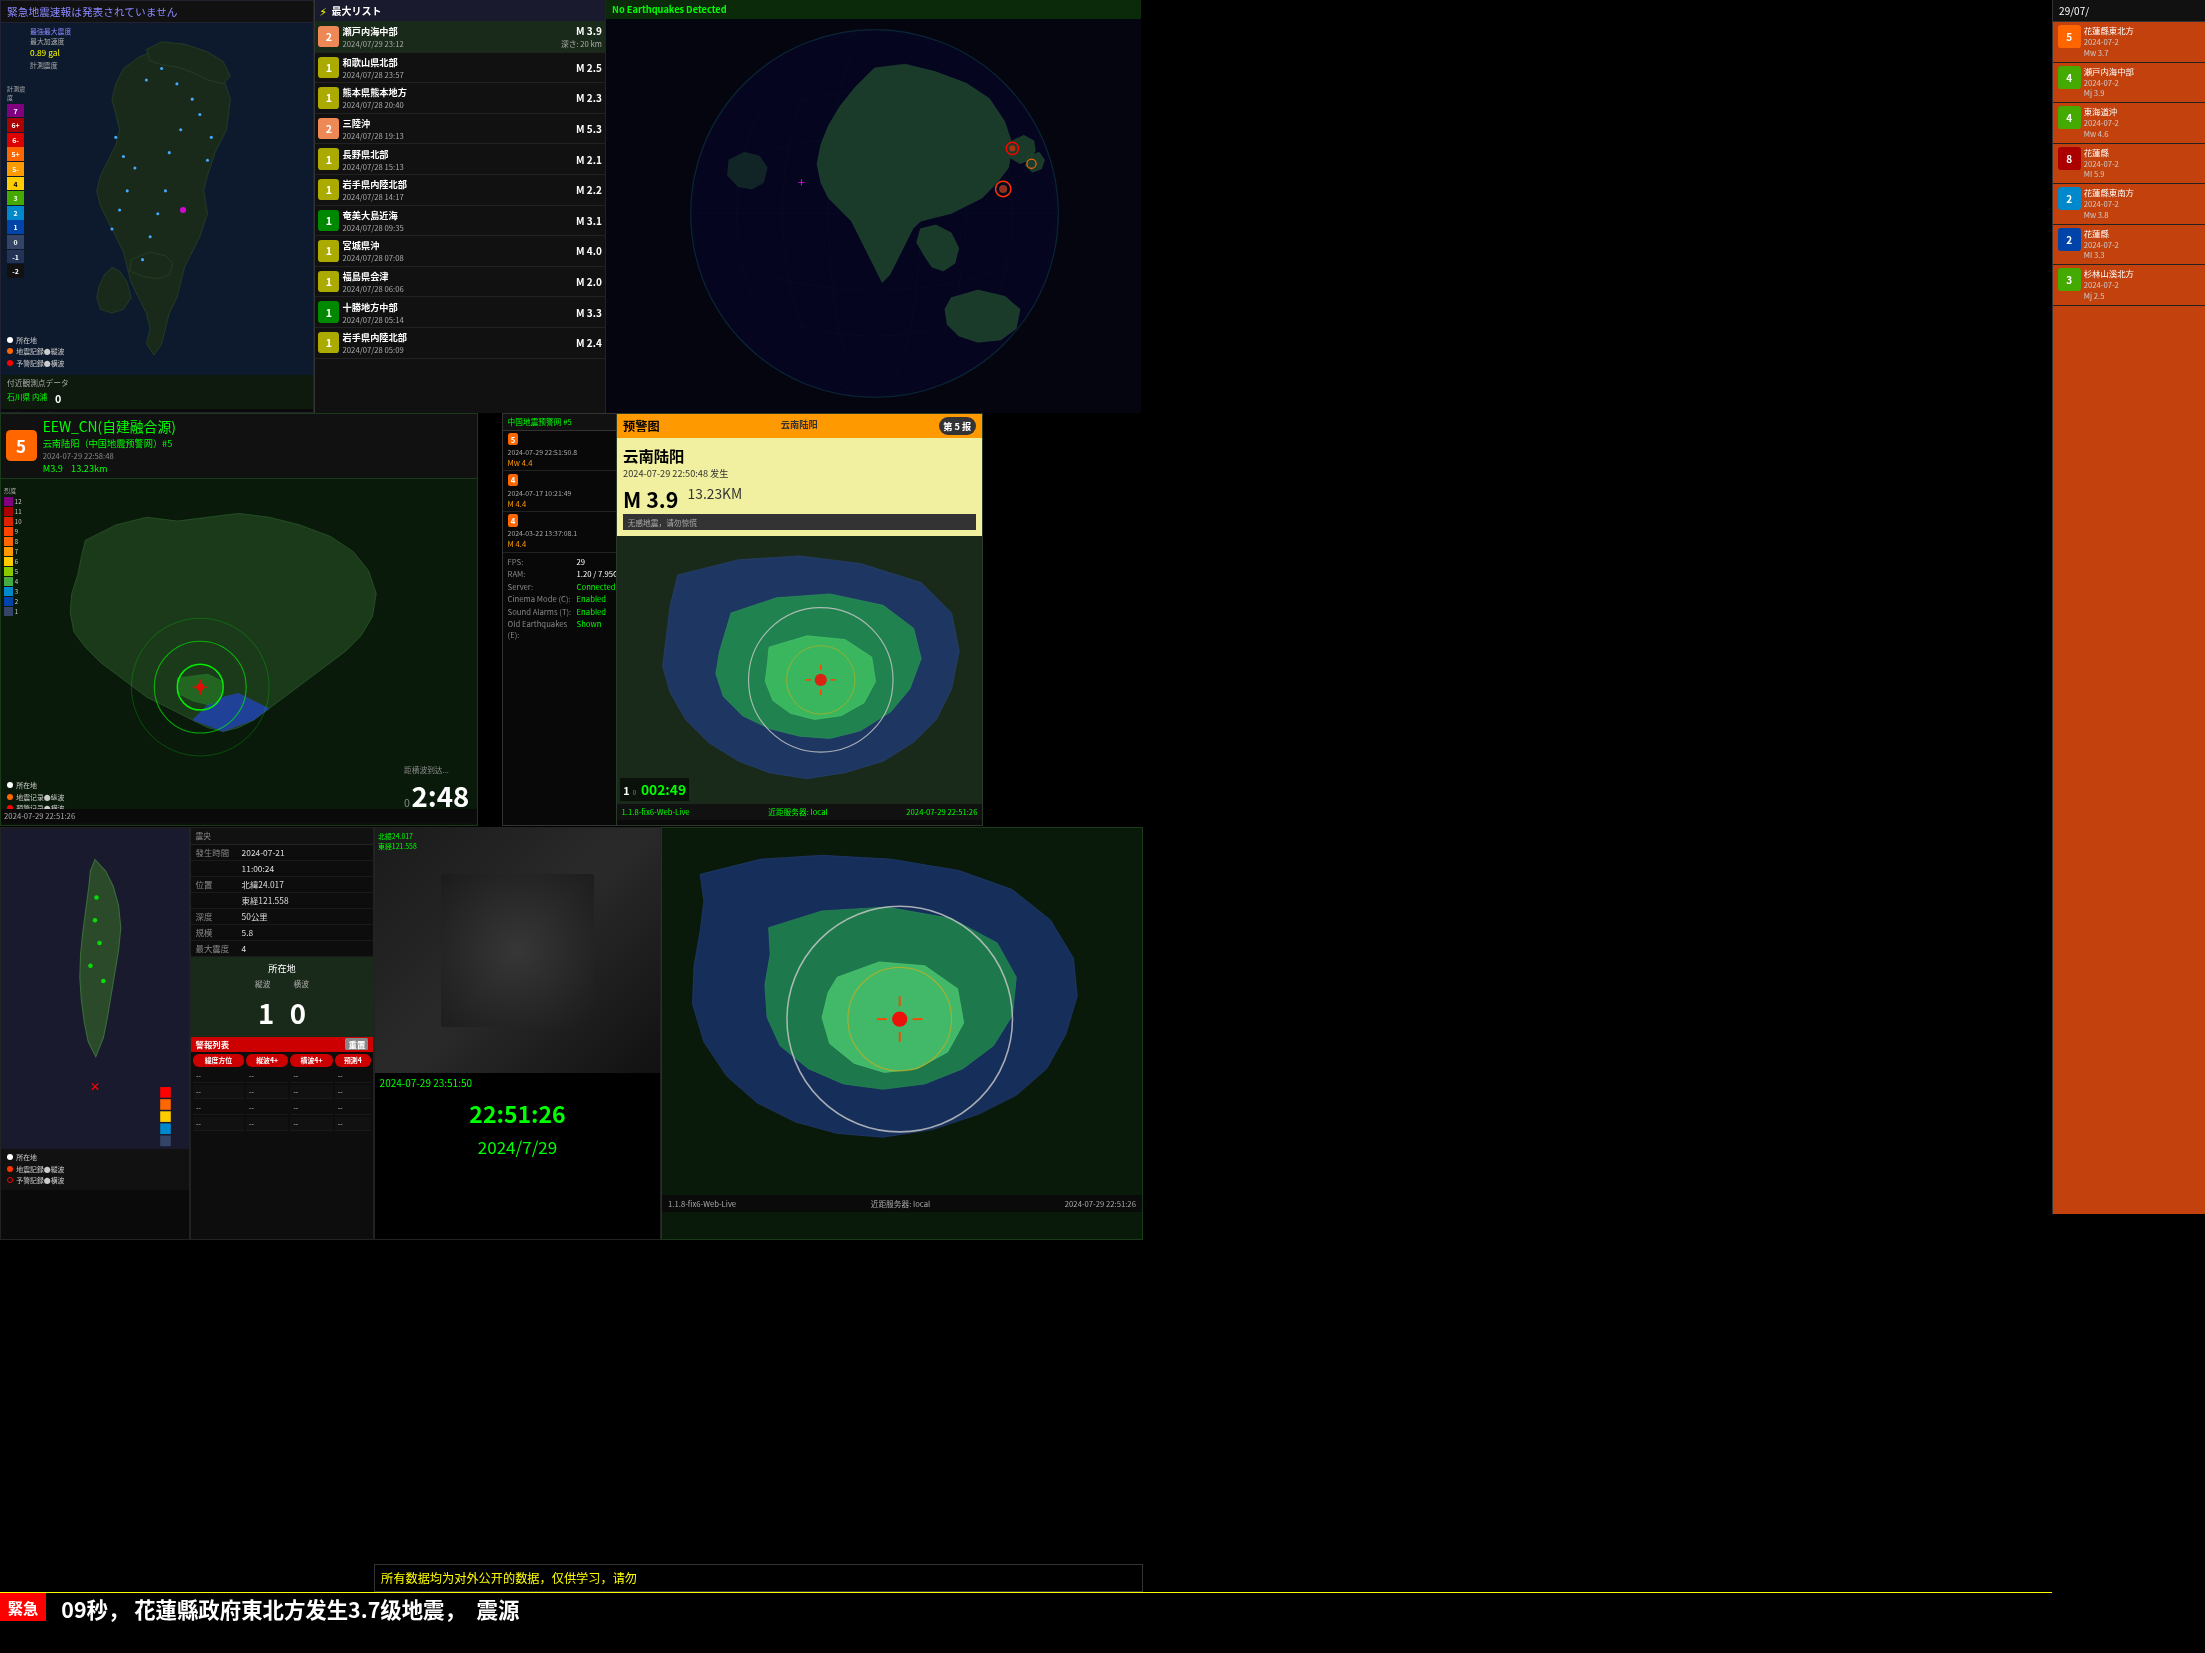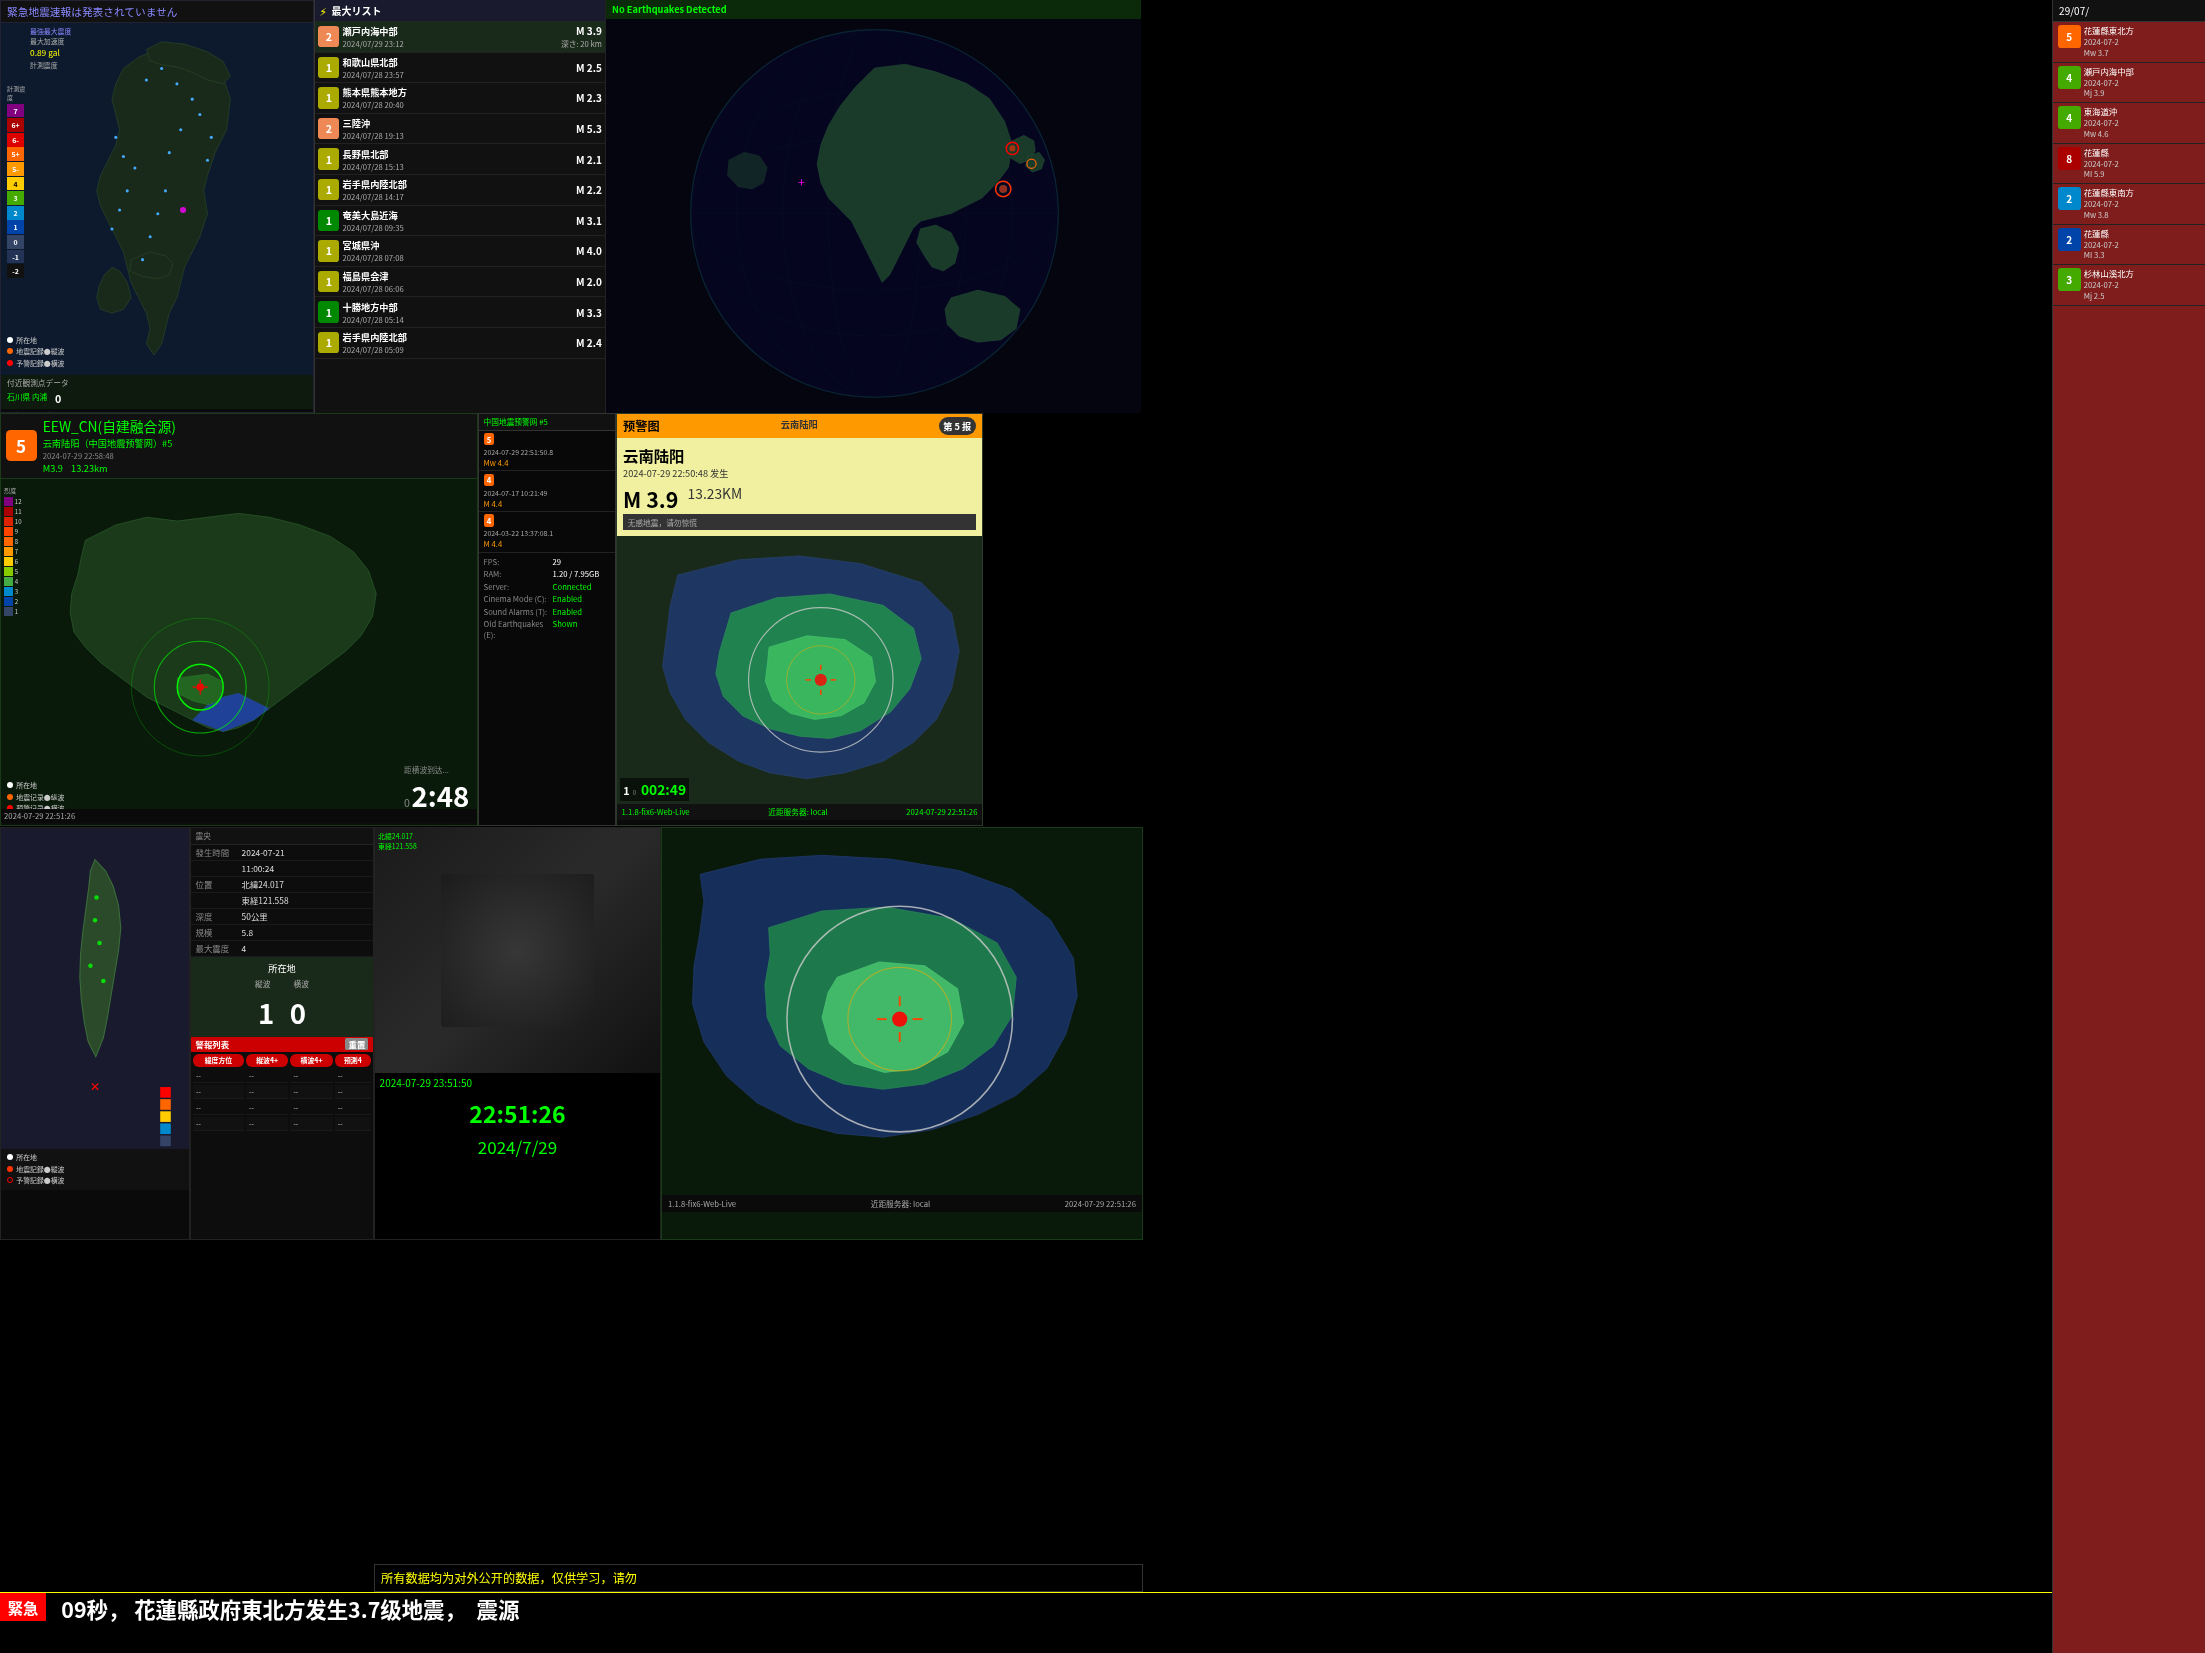--- a/index.html
+++ b/index.html
@@ -183,22 +183,22 @@
       height: 390px;
       position: relative;
       overflow: hidden;
     }
 
     
     #panel-right-sidebar {
       position: absolute;
       top: 0; right: 0;
       width: 153px;
-      height: 1653px;
-      background: #7f1d1d;
+      height: 1214px;
+      background: #c2410c;
       border-left: 0.8px solid #333;
       overflow: hidden;
     }
     .sidebar-date {
       color: #fff;
       font-size: 10px;
       padding: 3.1px 6.1px;
       background: #111;
       border-bottom: 0.8px solid #333;
     }
@@ -651,21 +651,21 @@
     
     .bg-orange { background: #e85; }
     .bg-yellow { background: #aa0; }
     .bg-green { background: #080; }
 
     
     .globe-land { fill: #1a3a2a; stroke: #2a5a3a; stroke-width: 0.5; }
 
     #panel-eew-detail2 {
       position: absolute;
-      top: 413px; left: 478px;
+      top: 413px; left: 502px;
       width: 138px;
       height: 413px;
       background: #080808;
       border: 0.8px solid #333;
       overflow: hidden;
     }
 
     
     ::-webkit-scrollbar { width: 3.1px; background: #111; }
     ::-webkit-scrollbar-thumb { background: #333; }

